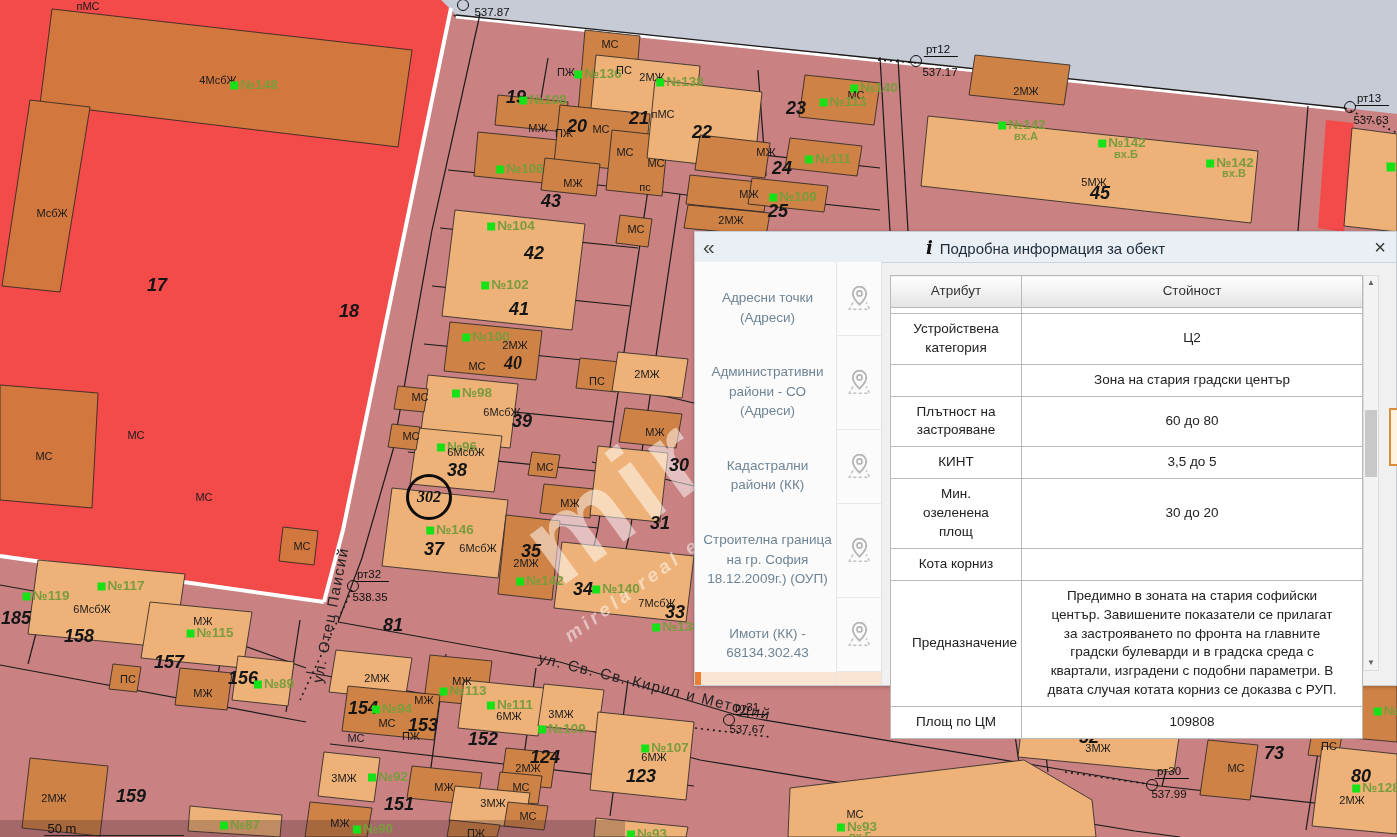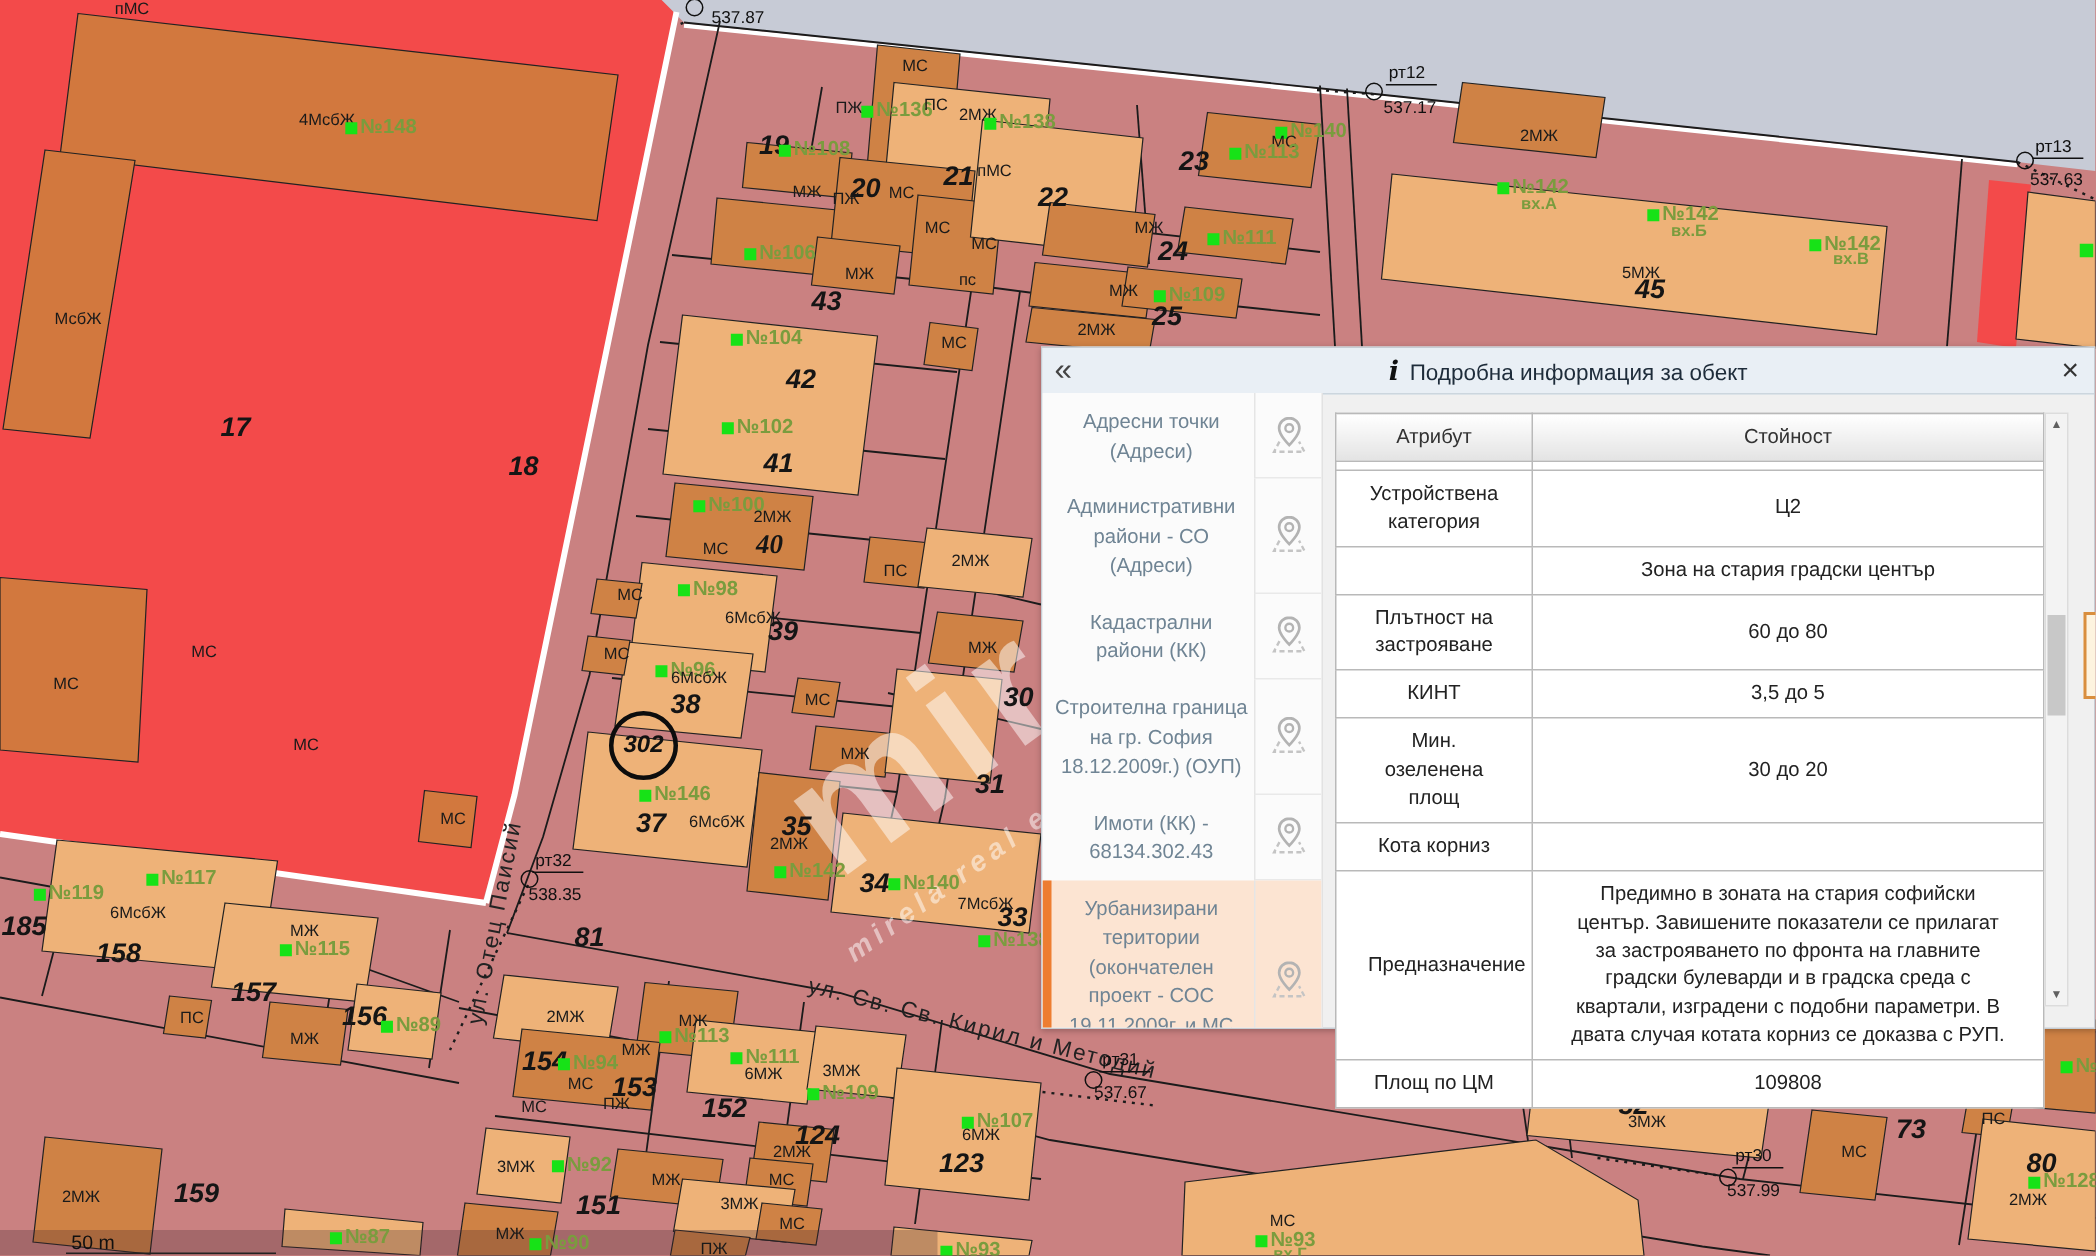--- a/index.html
+++ b/index.html
@@ -23,35 +23,35 @@
   
   .wm{position:absolute;color:rgba(255,255,255,.5);font-weight:700;z-index:4;pointer-events:none;}
   #wm-big{left:500px;top:380px;font-size:115px;transform:rotate(-36deg);letter-spacing:6px;}
   #wm-small{left:545px;top:560px;font-size:19px;font-style:italic;transform:rotate(-36deg);letter-spacing:4px;}
   
   #scale-strip{position:absolute;left:0;top:820px;width:625px;height:17px;background:rgba(70,40,45,.28);z-index:4;}
   #scale-line{position:absolute;left:44px;top:835px;width:140px;height:0;border-top:1.6px solid #222;z-index:5;}
   
   #sel-marker{position:absolute;left:429px;top:497px;width:40px;height:40px;border:3.5px solid #0d0d0d;border-radius:50%;
     transform:translate(-50%,-50%);display:flex;align-items:center;justify-content:center;
-    font-size:16px;font-weight:700;font-style:italic;color:#111;z-index:6;background:transparent;}
+    font-size:16px;font-weight:700;font-style:italic;color:#111;z-index:6;background:transparent;font-family:Liberation Serif, serif;}
   
   #panel{position:absolute;left:694px;top:231px;width:703px;height:455px;background:#f0f0f0;
          border:1px solid #c6cdd4;box-sizing:border-box;z-index:10;box-shadow:0 1px 4px rgba(0,0,0,.25);}
   #panel-header{position:absolute;left:0;top:0;right:0;height:30px;background:#e9eff5;border-bottom:1px solid #ccd6de;
          display:flex;align-items:center;}
   #collapse-btn{position:absolute;left:8px;top:2px;font-size:21px;color:#444;cursor:pointer;line-height:26px;}
   #panel-title{margin:0 auto;font-size:15px;color:#1e2c3a;}
   .iicon{font-family:"DejaVu Serif",serif;font-style:italic;font-weight:700;font-size:18px;color:#111;margin-right:7px;}
   #close-btn{position:absolute;right:10px;top:3px;font-size:20px;color:#333;cursor:pointer;line-height:24px;}
   #panel-body{position:absolute;left:0;top:30px;right:0;bottom:0;}
   
   #layer-menu{position:absolute;left:0;top:0;width:186px;bottom:0;background:#fbfbfb;border-right:1px solid #e2e2e2;overflow:hidden;}
   .menu-item{position:relative;display:flex;align-items:center;}
-  .menu-label{flex:1;text-align:center;font-size:13.5px;line-height:1.45;color:#6f8494;padding:9px 4px 9px 8px;}
+  .menu-label{flex:1;text-align:center;font-size:13.5px;line-height:1.45;color:#6f8494;padding:9px 4px 9px 8px;margin-top:17px;}
   .menu-icon{width:44px;min-height:100%;display:flex;align-items:center;justify-content:center;
              border-left:1px solid #e5e5e5;border-bottom:1px solid #e9e9e9;align-self:stretch;}
   .menu-item.active{background:#fce4d2;}
   .menu-item.active::before{content:'';position:absolute;left:0;top:0;bottom:0;width:6px;background:#ed7d31;}
   
   #table-wrap{position:absolute;left:195px;top:13px;right:33px;bottom:14px;}
   table.attrs{border-collapse:collapse;width:100%;background:#fff;table-layout:fixed;}
   table.attrs th,table.attrs td{border:1px solid #b9b9b9;font-size:13.5px;color:#222;text-align:center;
       padding:6px 21px;line-height:1.4;overflow:hidden;}
   table.attrs th{background:linear-gradient(#ffffff,#e3e3e3);font-weight:400;color:#333;height:17px;}

